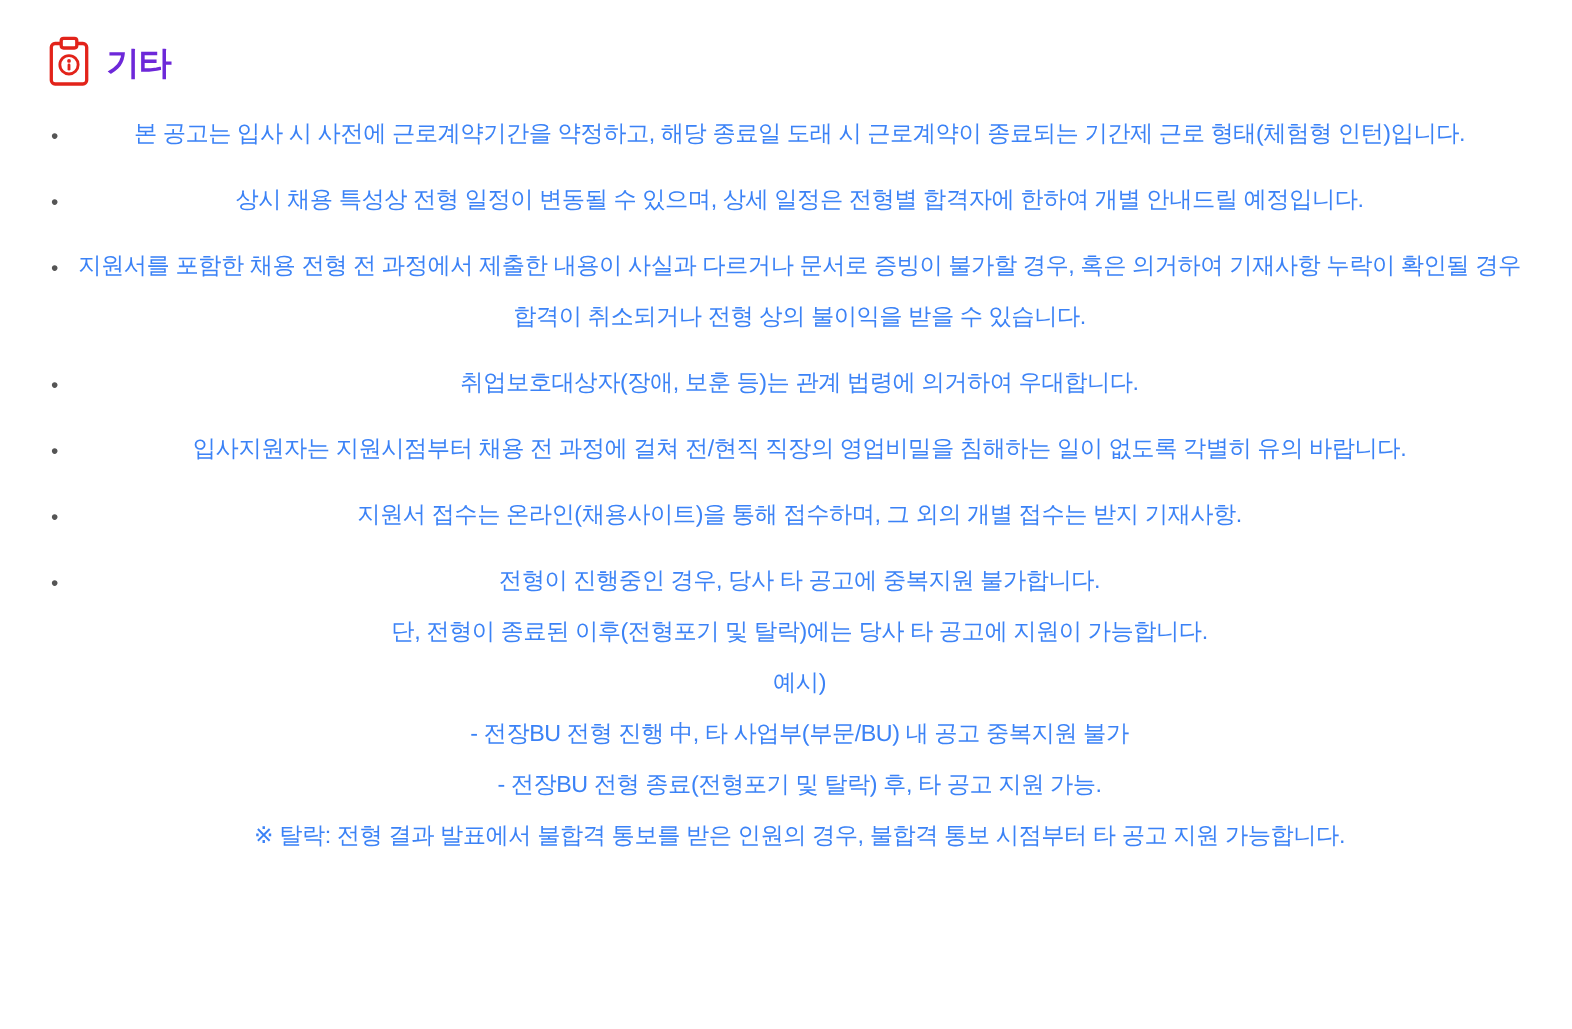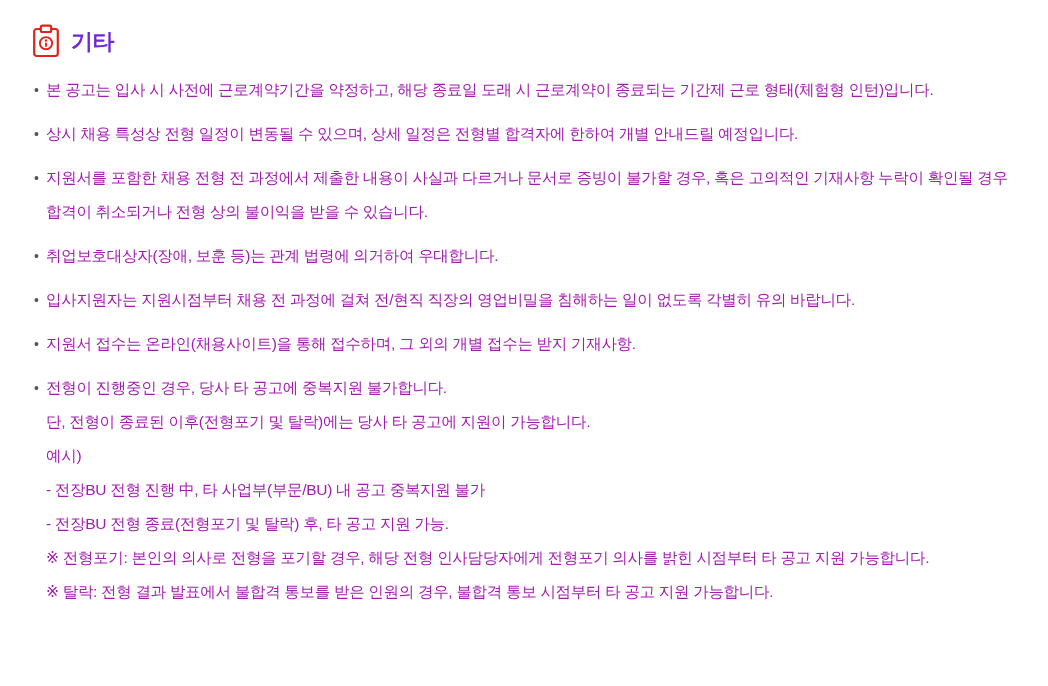--- a/index.html
+++ b/index.html
@@ -54,22 +54,23 @@
     color: #555555;
   }
   .note-body {
     flex: 1 1 auto;
     min-width: 0;
   }
   .note-text, .subline {
     font-size: 15.5px;
     line-height: 34px;
     letter-spacing: -0.3px;
-    color: #a21caf;
+    color: #3b82f6;
     white-space: pre-line;
+    text-align: center;
   }
 </style>
 </head>
 <body>
 
 <div class="section">
 
   <div class="section-header">
     <span class="icon">
       <svg viewBox="0 0 32 34" width="32" height="34" aria-hidden="true">
@@ -95,21 +96,21 @@
     <li class="note">
       <span class="bullet">•</span>
       <div class="note-body">
           <p class="note-text">상시 채용 특성상 전형 일정이 변동될 수 있으며, 상세 일정은 전형별 합격자에 한하여 개별 안내드릴 예정입니다.</p>
         </div>
     </li>
 
     <li class="note">
       <span class="bullet">•</span>
       <div class="note-body">
-          <p class="note-text">지원서를 포함한 채용 전형 전 과정에서 제출한 내용이 사실과 다르거나 문서로 증빙이 불가할 경우, 혹은 고의적인 기재사항 누락이 확인될 경우
+          <p class="note-text">지원서를 포함한 채용 전형 전 과정에서 제출한 내용이 사실과 다르거나 문서로 증빙이 불가할 경우, 혹은 의거하여 기재사항 누락이 확인될 경우
 합격이 취소되거나 전형 상의 불이익을 받을 수 있습니다.</p>
         </div>
     </li>
 
     <li class="note">
       <span class="bullet">•</span>
       <div class="note-body">
           <p class="note-text">취업보호대상자(장애, 보훈 등)는 관계 법령에 의거하여 우대합니다.</p>
         </div>
     </li>
@@ -129,19 +130,18 @@
     </li>
 
     <li class="note">
       <span class="bullet">•</span>
       <div class="note-body">
         <p class="note-text">전형이 진행중인 경우, 당사 타 공고에 중복지원 불가합니다.</p>
         <p class="subline">단, 전형이 종료된 이후(전형포기 및 탈락)에는 당사 타 공고에 지원이 가능합니다.</p>
         <p class="subline">예시)</p>
         <p class="subline">- 전장BU 전형 진행 中, 타 사업부(부문/BU) 내 공고 중복지원 불가</p>
         <p class="subline">- 전장BU 전형 종료(전형포기 및 탈락) 후, 타 공고 지원 가능.</p>
-        <p class="subline">※ 전형포기: 본인의 의사로 전형을 포기할 경우, 해당 전형 인사담당자에게 전형포기 의사를 밝힌 시점부터 타 공고 지원 가능합니다.</p>
         <p class="subline">※ 탈락: 전형 결과 발표에서 불합격 통보를 받은 인원의 경우, 불합격 통보 시점부터 타 공고 지원 가능합니다.</p>
       </div>
     </li>
 
   </ul>
 </div>
 
 </body></html>

